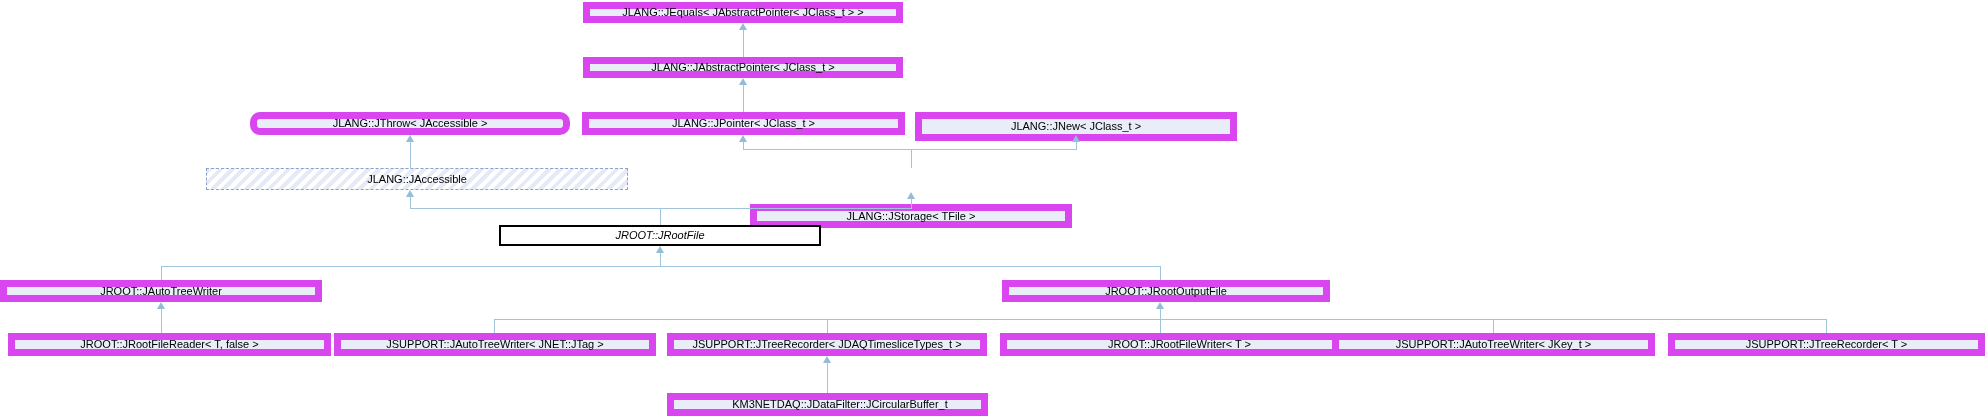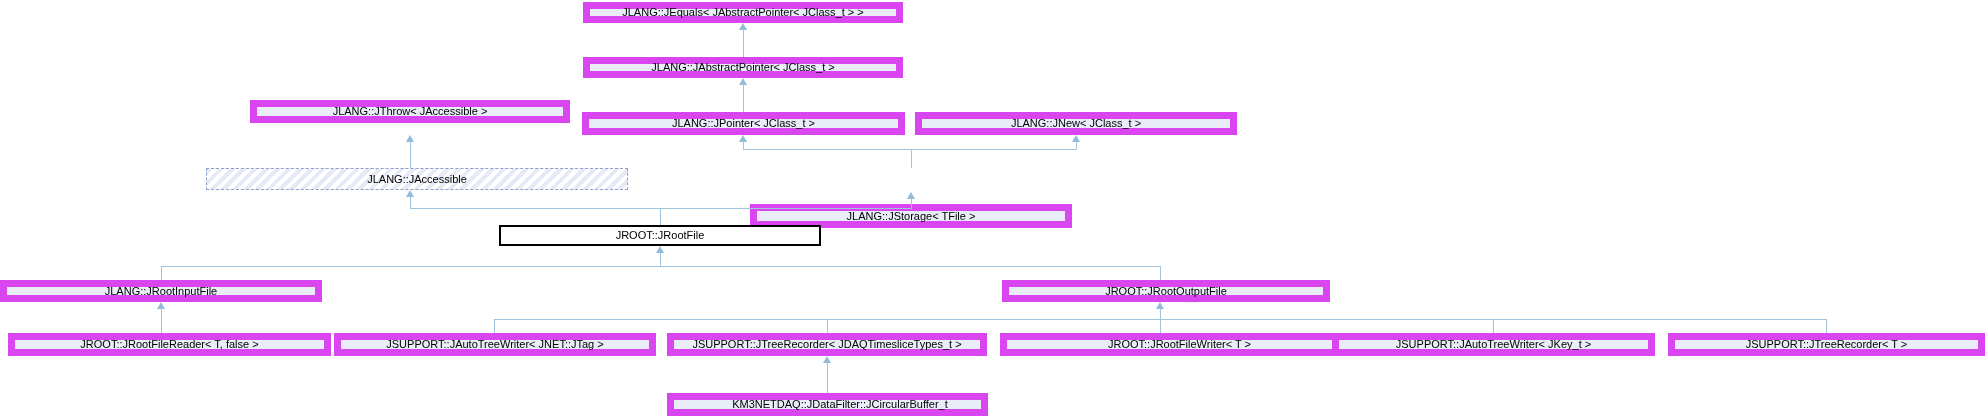--- a/index.html
+++ b/index.html
@@ -49,33 +49,33 @@
 </style>
 </head>
 <body>
 
 <div id="canvas">
 
   <div class="node" style="left:583px; top:2px; width:320px; height:21px;">JLANG::JEquals&lt; JAbstractPointer&lt; JClass_t &gt; &gt;</div>
 
   <div class="node" style="left:583px; top:57px; width:320px; height:21px;">JLANG::JAbstractPointer&lt; JClass_t &gt;</div>
 
-  <div class="node" style="left:250px; top:100px; width:320px; height:23px;">JLANG::JThrow&lt; JAccessible &gt;</div>
+  <div class="node" style="left:250px; top:112px; width:320px; height:23px;border-radius:10px;">JLANG::JThrow&lt; JAccessible &gt;</div>
 
   <div class="node" style="left:582px; top:112px; width:323px; height:23px;">JLANG::JPointer&lt; JClass_t &gt;</div>
 
-  <div class="node" style="left:915px; top:112px; width:322px; height:23px;">JLANG::JNew&lt; JClass_t &gt;</div>
+  <div class="node" style="left:915px; top:112px; width:322px; height:29px;">JLANG::JNew&lt; JClass_t &gt;</div>
 
   <div class="node dashed" style="left:206px; top:168px; width:422px; height:22px;">JLANG::JAccessible</div>
 
   <div class="node" style="left:750px; top:168px; width:322px; height:24px;margin-top:36px;">JLANG::JStorage&lt; TFile &gt;</div>
 
-  <div class="node current" style="left:499px; top:225px; width:322px; height:21px;">JROOT::JRootFile</div>
+  <div class="node current" style="left:499px; top:225px; width:322px; height:21px;font-style:italic;">JROOT::JRootFile</div>
 
-  <div class="node" style="left:0px; top:280px; width:322px; height:22px;">JLANG::JRootInputFile</div>
+  <div class="node" style="left:0px; top:280px; width:322px; height:22px;">JROOT::JAutoTreeWriter</div>
 
   <div class="node" style="left:1002px; top:280px; width:328px; height:22px;">JROOT::JRootOutputFile</div>
 
   <div class="node" style="left:0px; top:333px; width:323px; height:23px;margin-left:8px;">JROOT::JRootFileReader&lt; T, false &gt;</div>
 
   <div class="node" style="left:334px; top:333px; width:322px; height:23px;">JSUPPORT::JAutoTreeWriter&lt; JNET::JTag &gt;</div>
 
   <div class="node" style="left:667px; top:333px; width:320px; height:23px;">JSUPPORT::JTreeRecorder&lt; JDAQTimesliceTypes_t &gt;</div>
 
   <div class="node" style="left:1000px; top:333px; width:359px; height:23px;">JROOT::JRootFileWriter&lt; T &gt;</div>

